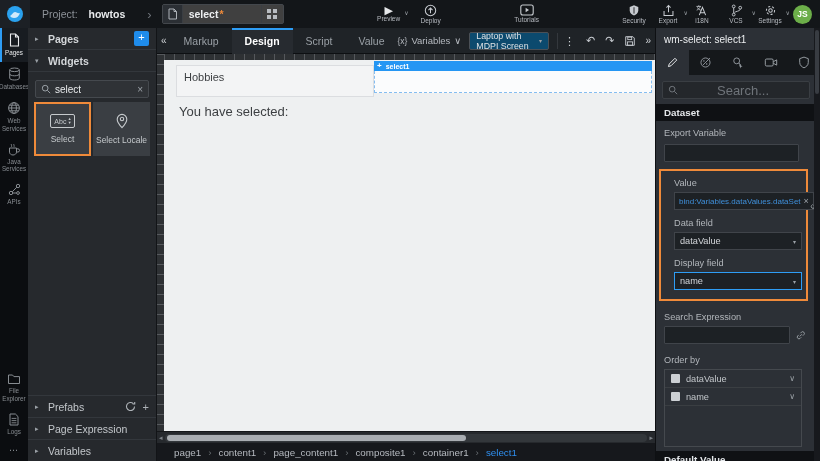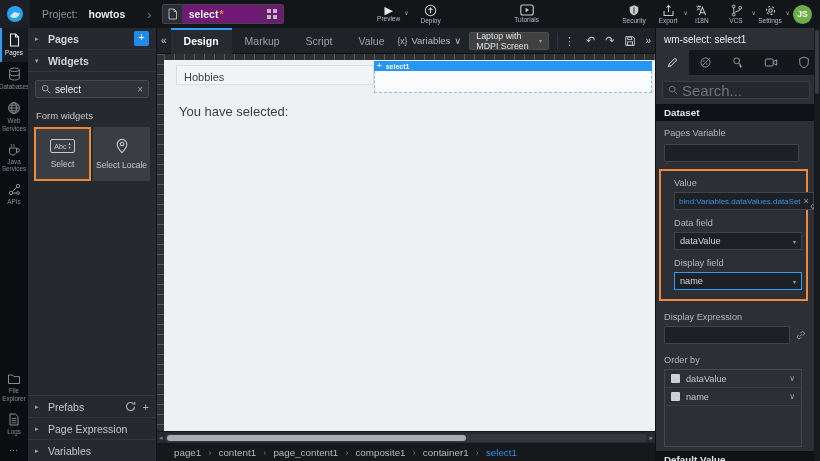--- a/index.html
+++ b/index.html
@@ -7,21 +7,21 @@
     font-family:"Liberation Sans","DejaVu Sans",sans-serif; color:#c7cbd0; }
   .app { position:relative; width:820px; height:461px; }
 
   
   .topbar { position:absolute; top:0; left:0; width:820px; height:28px; background:#131619;
     display:flex; align-items:center; z-index:10; }
   .logo-box { width:30px; height:28px; background:#1c2025; display:flex; align-items:center; justify-content:center; }
   .project { margin-left:12px; font-size:10.5px; color:#8d9298; white-space:nowrap; }
   .project b { color:#e9ebed;margin-left:8px; }
   .proj-chev { margin:0 10px 0 22px; color:#6f747a; font-size:13px; }
-  .page-select { display:flex; align-items:center; height:20px; background:#701a75;
+  .page-select { display:flex; align-items:center; height:20px; background:#404040;
     border:1px solid #43474c; border-radius:2px; width:122px; }
   .page-ico-seg { width:20px; height:18px; background:#2b2f34; display:flex; align-items:center; justify-content:center; border-right:1px solid #3a3e43; }
   .page-name { flex:1; padding-left:6px; font-size:10.5px; font-weight:bold; color:#eceef0; }
   .page-name .star { color:#ef8a3a; margin-left:1px; }
   .grid-seg { width:22px; height:18px; display:flex; align-items:center; justify-content:center; border-left:1px solid #3a3e43; }
   .tb-act { display:flex; flex-direction:column; align-items:center; justify-content:center; height:28px; min-width:34px; gap:1px; position:relative; cursor:pointer; }
   .tb-act .lbl { font-size:6.5px; color:#b6bac0; line-height:1; }
   .tb-caret { font-size:6px; color:#9aa0a6; position:absolute; right:-3px; top:9px; }
   .tb-play { color:#e6e8ea; font-size:11px; line-height:10px; }
   .spacer { flex:1; }
@@ -68,33 +68,33 @@
   .ex-fill { flex:1; }
 
   
   .center { flex:1; display:flex; flex-direction:column; min-width:0; }
   .tabstrip { height:26px; background:#1f2327; border-bottom:1px solid #0d0f12; display:flex; align-items:center; }
   .strip-chev { color:#cfd3d7; font-size:10px; padding:0 4px; cursor:pointer; }
   .dtab { padding:0 13px; height:26px; display:flex; align-items:center; font-size:10.5px; color:#9aa0a6; cursor:pointer; }
   .dtab.active { color:#fff; font-weight:bold; background:#272b30; box-shadow:inset 0 2px 0 #2e9df5; }
   .vars-btn { display:flex; align-items:center; gap:4px; font-size:9.5px; color:#b6bac0; margin-left:auto; cursor:pointer; }
   .vars-btn .vx { font-size:8.5px; }
-  .device-dd { margin:0 8px; height:18px; border:1px solid #4b5056; border-radius:2px; background:#404040;
+  .device-dd { margin:0 8px; height:18px; border:1px solid #4b5056; border-radius:2px; background:#0c4a6e;
     display:flex; align-items:center; gap:6px; padding:0 6px; font-size:8.8px; color:#dfe2e5; cursor:pointer; }
   .device-dd .dd-arr { font-size:6px; color:#9aa0a6; }
   .strip-kebab { color:#cfd3d7; font-size:11px; padding:0 6px; border-left:1px solid #34383d; height:16px; line-height:16px; cursor:pointer; }
   .strip-icon { color:#c7cbd0; font-size:11px; padding:0 5px; cursor:pointer; }
 
   .canvas-wrap { flex:1; position:relative; background:#303337; overflow:hidden; }
   .ruler-h { position:absolute; top:0; left:7px; right:0; height:6px; background:#2e3134;
     background-image:repeating-linear-gradient(90deg,#55585c 0 1px,transparent 1px 10px); }
   .ruler-v { position:absolute; top:0; left:0; width:7px; bottom:0; background:#2e3134;
     background-image:repeating-linear-gradient(180deg,#55585c 0 1px,transparent 1px 10px); }
   .canvas { position:absolute; top:6px; left:7px; right:0; bottom:0; background:#eef0f1; }
-  .hobbies-box { position:absolute; left:12px; top:5px; width:198px; height:20px; background:#f3f4f5;
+  .hobbies-box { position:absolute; left:12px; top:5px; width:198px; height:32px; background:#f3f4f5;
     border:1px solid #dbdde0; font-size:11px; color:#3c3f42; padding:5px 0 0 7px; }
   .select-widget { position:absolute; left:210px; top:1px; right:3px; height:32px; }
   .sw-head { height:10px; background:#2596f3; display:flex; align-items:center; gap:4px; padding-left:3px; }
   .sw-move { color:#fff; font-size:8px; line-height:8px; font-weight:bold; }
   .sw-name { color:#fff; font-size:7px; font-weight:bold; }
   .sw-body { height:22px; background:#fbfcfd; border:1px dashed #85bdf0; border-top:none; }
   .result-text { position:absolute; left:15px; top:44px; font-size:13px; color:#3c3f42; }
 
   .hscroll { height:12px; background:#26292d; border-top:1px solid #15171a; display:flex; align-items:center; padding:0 2px; gap:2px; }
   .hs-arr { color:#7d8288; font-size:7px; line-height:1; cursor:pointer; }
@@ -109,21 +109,21 @@
   
   .inspector { width:165px; background:#2c3036; border-left:1px solid #0e1013; display:flex; flex-direction:column; position:relative; }
   .insp-scrollbar { position:absolute; right:0; top:0; bottom:0; width:6px; background:#17191d; z-index:5; }
   .insp-thumb { position:absolute; top:2px; left:1px; width:4px; height:64px; background:#383c42; border-radius:2px; }
   .insp-title { height:22px; display:flex; align-items:center; padding:0 8px; font-size:10px; color:#eceef0; flex:0 0 auto;}
   .insp-tabs { height:25px; background:#15181b; display:flex; flex:0 0 auto; }
   .itab { flex:1; display:flex; align-items:center; justify-content:center; cursor:pointer; }
   .itab.active { background:#2c3036; }
   .insp-search { margin:6px 10px 5px 6px; height:18px; background:#24272b; border:1px solid #3a3e43; border-radius:2px;
     display:flex; align-items:center; gap:4px; padding:0 5px; flex:0 0 auto; }
-  .insp-search input { flex:1; width:90px; background:transparent; border:none; outline:none; color:#dfe2e5; font-size:15px; font-family:inherit; }
+  .insp-search input { flex:1; width:90px; background:transparent; border:none; outline:none; color:#dfe2e5; font-size:13px; font-family:inherit;text-align:center; }
   .insp-search input::placeholder { color:#6f747a; }
   .insp-body { flex:1; overflow:hidden; }
   .section-h { height:17px; background:#0f1114; color:#e4e7ea; font-size:9.8px; font-weight:bold;
     display:flex; align-items:center; padding:0 8px; }
   .fgroup { padding:7px 8px 4px; }
   .flabel { font-size:9.2px; color:#b2b6bb; margin-bottom:4px; }
   .tinput { height:18px; width:135px; background:#1d2125; border:1px solid #40444a; border-radius:1px; color:#dfe2e5;
     font-size:9px; padding:0 4px; outline:none; font-family:inherit; }
   .orange-box { border:2px solid #ef8a3a; margin:3px 12px 4px 3px; padding:2px 7px 6px; position:relative; }
   .orange-box .fgroup { padding:5px 6px 3px; }
@@ -310,21 +310,20 @@
         <span class="acc-label">Widgets</span>
       </div>
       <div class="search-box">
         <svg class="ic" width="10" height="10" viewBox="0 0 12 12">
             <circle cx="5" cy="5" r="3.4" fill="none" stroke="#9aa0a6" stroke-width="1.2"></circle>
             <path d="M7.6 7.6L11 11" stroke="#9aa0a6" stroke-width="1.2"></path>
           </svg>
         <input value="select" style="">
         <span class="sb-x">×</span>
       </div>
-      <div class="group-label">Form widgets</div>
       <div class="tiles">
         <div class="tile hl">
           <span class="abc-chip">
             <span>Abc</span>
             <span class="abc-arrows">
                 <span>▴</span>
                 <span>▾</span>
               </span>
           </span>
           <span class="tile-label">Select</span>
@@ -355,22 +354,22 @@
       </div>
       <div class="acc-row topless">
         <span class="acc-caret">▸</span>
         <span class="acc-label thin">Variables</span>
       </div>
     </div>
 
     <div class="center">
       <div class="tabstrip">
         <span class="strip-chev">«</span>
+        <div class="dtab">Markup</div>
         <div class="dtab active">Design</div>
-        <div class="dtab">Markup</div>
         <div class="dtab">Script</div>
         <div class="dtab">Value</div>
         <div class="vars-btn">
           <span class="vx">{x}</span>
           <span>Variables</span>
           <span class="dd-arr">∨</span>
         </div>
         <div class="device-dd">
           <span>Laptop with MDPI Screen</span>
           <span class="dd-arr">▾</span>
@@ -470,21 +469,21 @@
             <circle cx="5" cy="5" r="3.4" fill="none" stroke="#6f747a" stroke-width="1.2"></circle>
             <path d="M7.6 7.6L11 11" stroke="#6f747a" stroke-width="1.2"></path>
           </svg>
         <input placeholder="Search..." style="">
       </div>
 
       <div class="insp-body">
         <div class="section-h">Dataset</div>
 
         <div class="fgroup">
-          <div class="flabel">Pages Variable</div>
+          <div class="flabel">Export Variable</div>
           <input class="tinput" style="">
         </div>
 
         <div class="orange-box">
           <div class="fgroup">
             <div class="flabel">Value</div>
             <div class="bind-row">
               <div class="bind-input">
                 <span class="bind-text">bind:Variables.dataValues.dataSet</span>
                 <span class="bind-x">×</span>
@@ -506,21 +505,21 @@
             </div>
           </div>
           <span class="chain-out" style="top:34px;">
             <svg class="ic" width="11" height="11" viewBox="0 0 14 14">
                 <path d="M6 8.2l2.8-2.8M4.8 6.2L3.4 7.6a2.2 2.2 0 003.1 3.1L7.9 9.3M6.9 4.1l1.4-1.4a2.2 2.2 0 013.1 3.1L10 7.2" fill="none" stroke="#9aa0a6" stroke-width="1.2"></path>
               </svg>
           </span>
         </div>
 
         <div class="fgroup">
-          <div class="flabel">Display Expression</div>
+          <div class="flabel">Search Expression</div>
           <div class="expr-row">
             <input class="tinput" style="width: 126px;">
             <span>
               <svg class="ic" width="11" height="11" viewBox="0 0 14 14">
                   <path d="M6 8.2l2.8-2.8M4.8 6.2L3.4 7.6a2.2 2.2 0 003.1 3.1L7.9 9.3M6.9 4.1l1.4-1.4a2.2 2.2 0 013.1 3.1L10 7.2" fill="none" stroke="#9aa0a6" stroke-width="1.2"></path>
                 </svg>
             </span>
           </div>
         </div>
 

